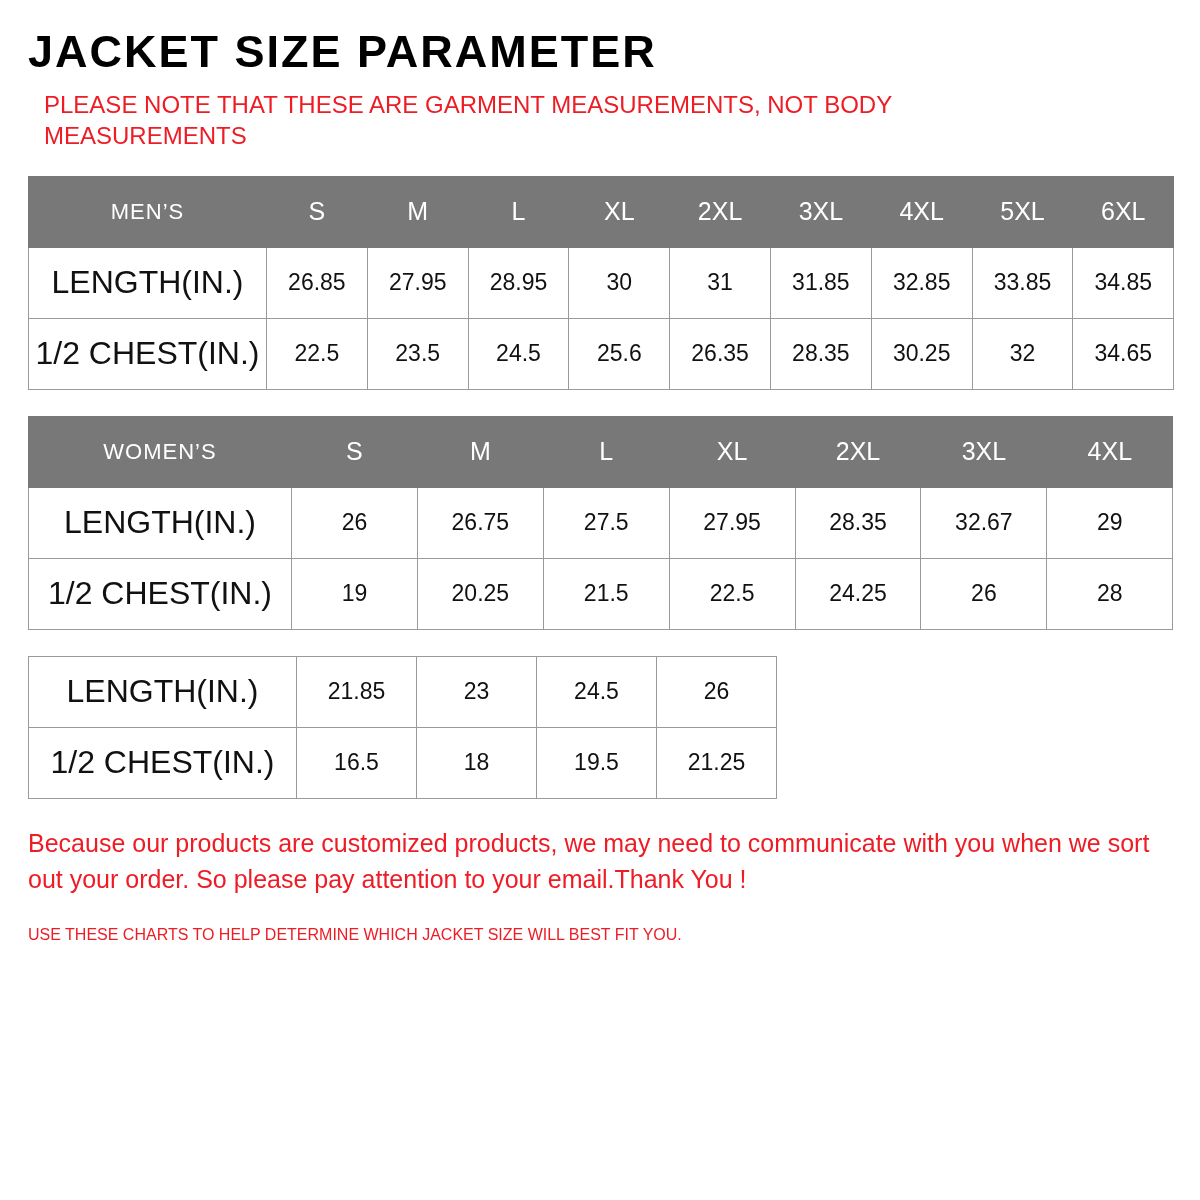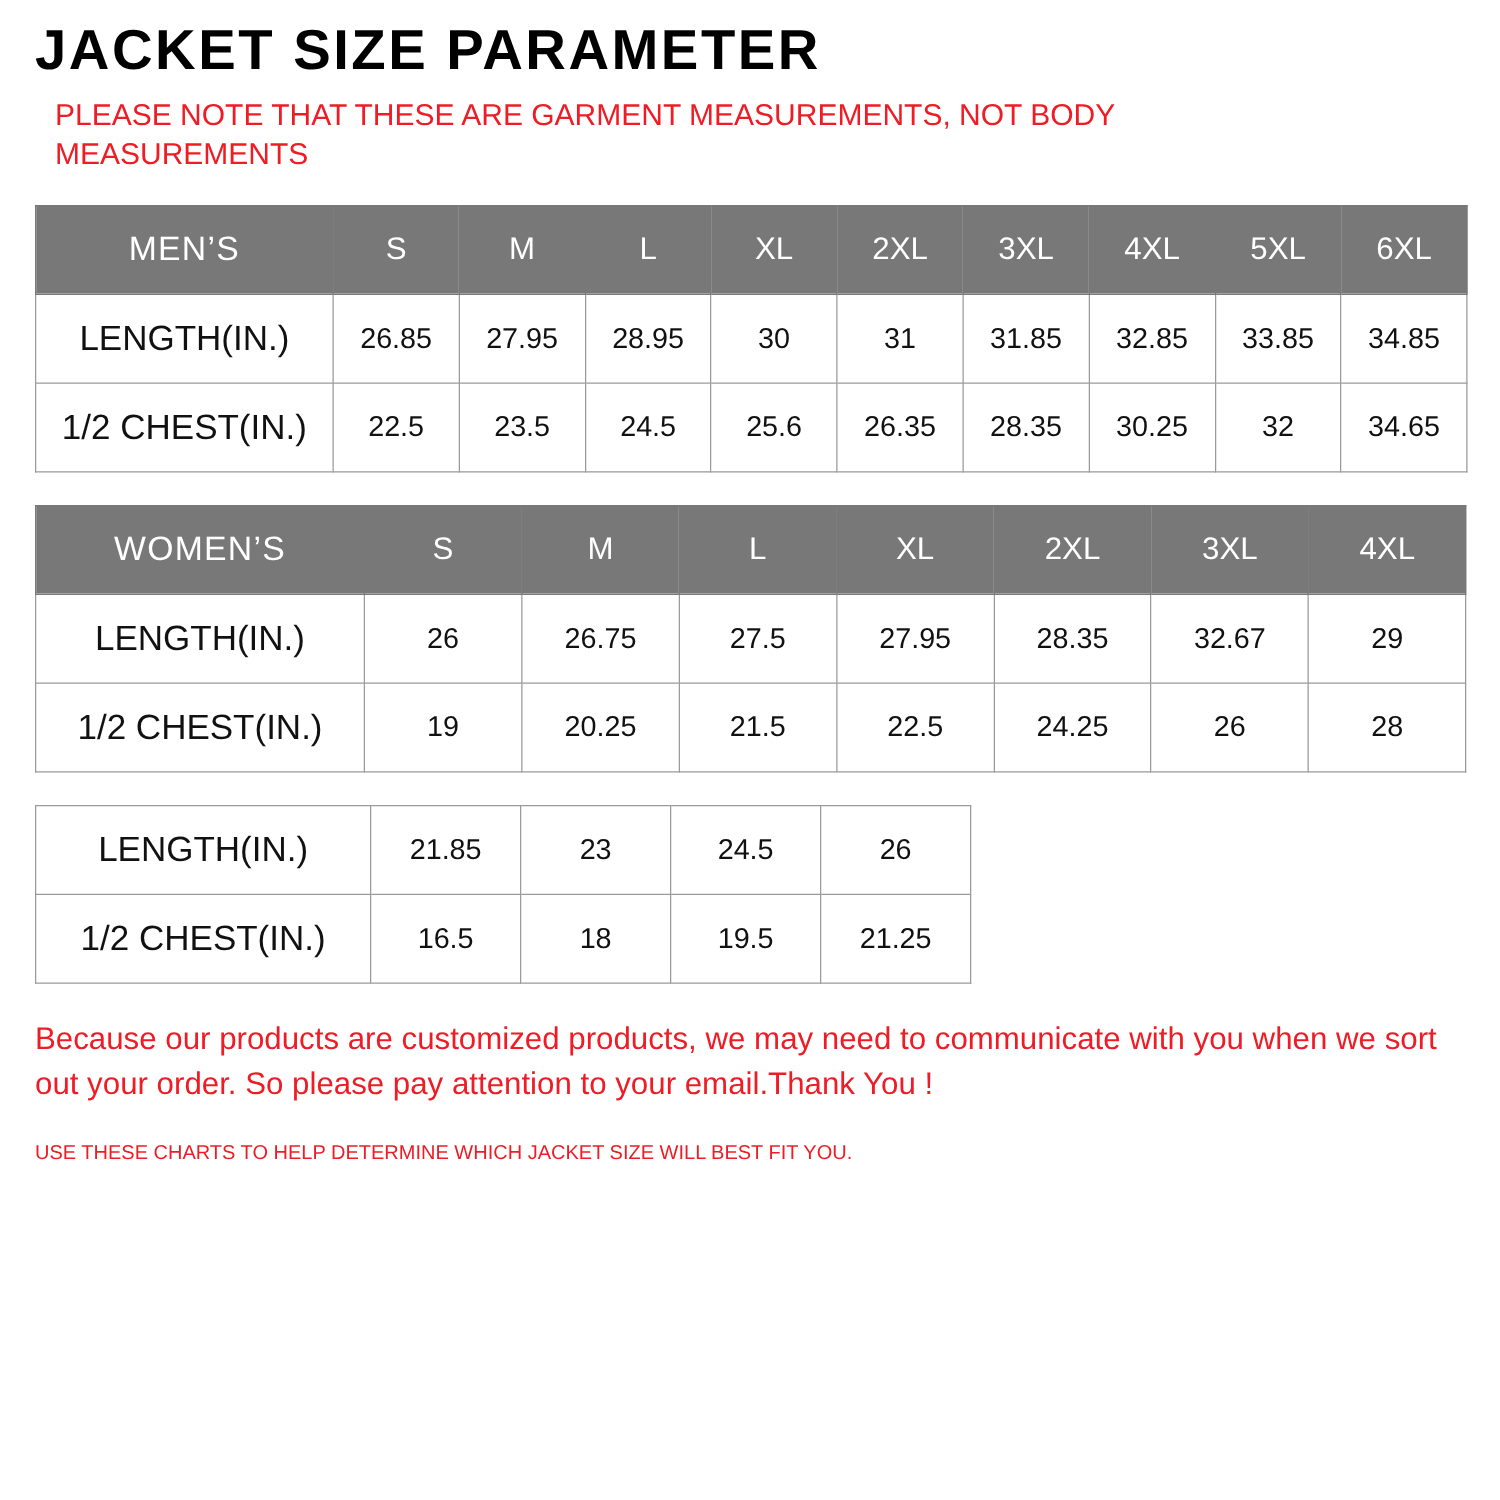--- a/index.html
+++ b/index.html
@@ -11,21 +11,21 @@
     width: 1200px;
     height: 1200px;
     font-family: "Liberation Sans", sans-serif;
     color: #000000;
     overflow: hidden;
   }
   .page {
     box-sizing: border-box;
     width: 1200px;
     height: 1200px;
-    padding: 16px 28px 0 28px;
+    padding: 28px 28px 0 28px;
     position: relative;
   }
   .title {
     font-size: 45px;
     font-weight: bold;
     letter-spacing: 2px;
     margin: 0 0 14px 0;
     line-height: 1.05;
     color: #000;
   }
@@ -51,25 +51,25 @@
     color: #111;
     background: #fff;
   }
   table.size-table tr.head td {
     background: #787878;
     color: #ffffff;
     border: 1px solid #787878;
     font-size: 25px;
   }
   table.size-table tr.head td.cat {
-    font-size: 27px;
+    font-size: 22px;
     letter-spacing: 1px;
   }
   table.size-table td.rowlabel {
-    font-size: 28px;
+    font-size: 32px;
   }
   
   #mens-table { width: 1145px; }
   #mens-table col.c0 { width: 238px; }
   #mens-table col.cx { width: 100.8px; }
   
   #womens-table { width: 1145px; }
   #womens-table col.c0 { width: 263px; }
   #womens-table col.cx { width: 125.9px; }
   

